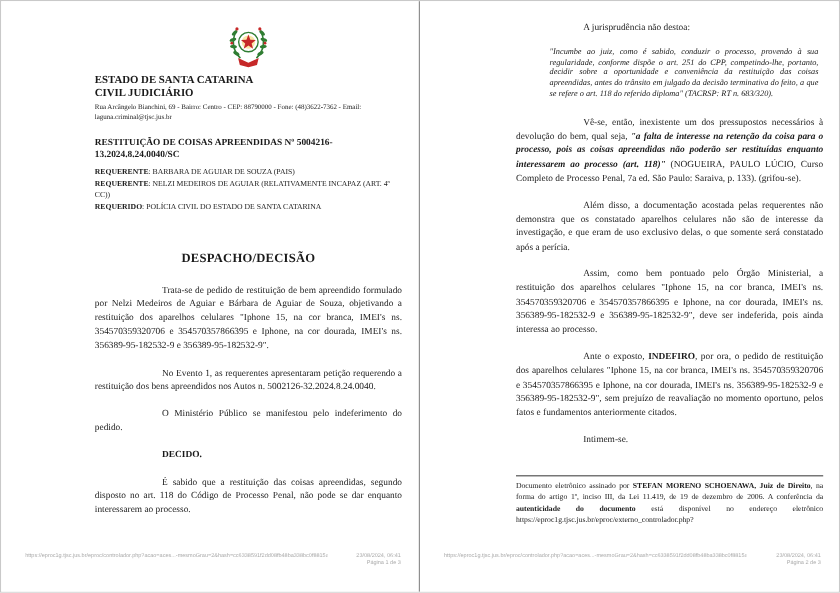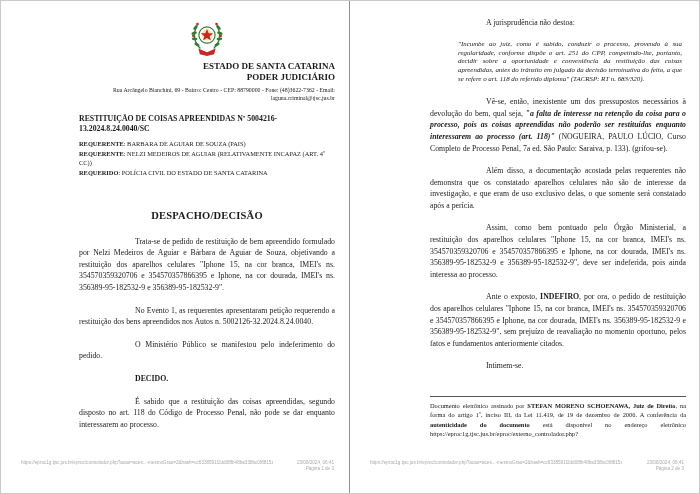--- a/index.html
+++ b/index.html
@@ -6,21 +6,21 @@
   html, body { width: 700px; height: 494px; background: #fff; }
   body { font-family: "Liberation Serif", serif; color: #1a1a1a; }
 
   .doc { display: flex; width: 700px; height: 494px; background: #fff; border: 1px solid #c9c9c9; }
   .page { position: relative; width: 350px; height: 100%; overflow: hidden; background: #fff; }
   .page-left { border-right: 1px solid #8f8f8f; }
 
   .page-body { position: absolute; top: 12px; left: 78px; right: 14px; }
   .page-right .page-body { top: 16px; left: 80px; right: 13px; }
 
-  .letterhead { text-align: right; }
+  .letterhead { text-align: left; }
   .crest { display: block; margin: 2px auto 4px auto; }
   .org1 { font-weight: bold; font-size: 9px; line-height: 11px; }
   .org2 { font-weight: bold; font-size: 9.6px; line-height: 12px; margin-top: 1px; }
   .address { font-size: 5.8px; line-height: 7.6px; margin-top: 4px; color: #222; }
 
   .case-title { font-weight: bold; font-size: 7.8px; line-height: 10px; margin-top: 12px; text-align: left; }
   .parties { margin-top: 5px; }
   .para.party { font-size: 6.4px; line-height: 9.6px; text-indent: 0; text-align: left; margin: 0; }
 
   .section-title { text-align: center; font-size: 10.5px; font-weight: bold; margin-top: 32px; letter-spacing: 0.2px; }
@@ -64,21 +64,21 @@
           <circle cx="12" cy="9.5" r="1.4" fill="#c62828"></circle>
           <circle cx="32" cy="9.5" r="1.4" fill="#c62828"></circle>
           <circle cx="7.5" cy="22" r="1.2" fill="#c62828"></circle>
           <circle cx="36.5" cy="22" r="1.2" fill="#c62828"></circle>
           <path d="M13 35 L22 39 L31 35 L29.5 41 L22 43 L14.5 41 Z" fill="#c62828"></path>
           <circle cx="22" cy="21" r="8.5" fill="#ffffff" stroke="#2f7d32" stroke-width="1.2"></circle>
           <circle cx="22" cy="21" r="5.8" fill="#f2b705" opacity="0.35"></circle>
           <path d="M22 14.5 L23.7 19 L28.5 19.2 L24.8 22.2 L26.1 26.8 L22 24.1 L17.9 26.8 L19.2 22.2 L15.5 19.2 L20.3 19 Z" fill="#c62828"></path>
         </svg>
         <div class="org1">ESTADO DE SANTA CATARINA</div>
-        <div class="org1">PODER JUDICIÁRIO</div>
+        <div class="org1">CIVIL JUDICIÁRIO</div>
         <div class="address">Rua Arcângelo Bianchini, 69 - Bairro: Centro - CEP: 88790000 - Fone: (48)3622-7362 - Email: laguna.criminal@tjsc.jus.br</div>
       </div>
 
       <div class="case-title">RESTITUIÇÃO DE COISAS APREENDIDAS Nº 5004216-13.2024.8.24.0040/SC</div>
 
       <div class="parties">
           <p class="para party"><span class="b">REQUERENTE</span><span>: BARBARA DE AGUIAR DE SOUZA (PAIS)</span></p>
           <p class="para party"><span class="b">REQUERENTE</span><span>: NELZI MEDEIROS DE AGUIAR (RELATIVAMENTE INCAPAZ (ART. 4º CC))</span></p>
           <p class="para party"><span class="b">REQUERIDO</span><span>: POLÍCIA CIVIL DO ESTADO DE SANTA CATARINA</span></p>
         </div>

